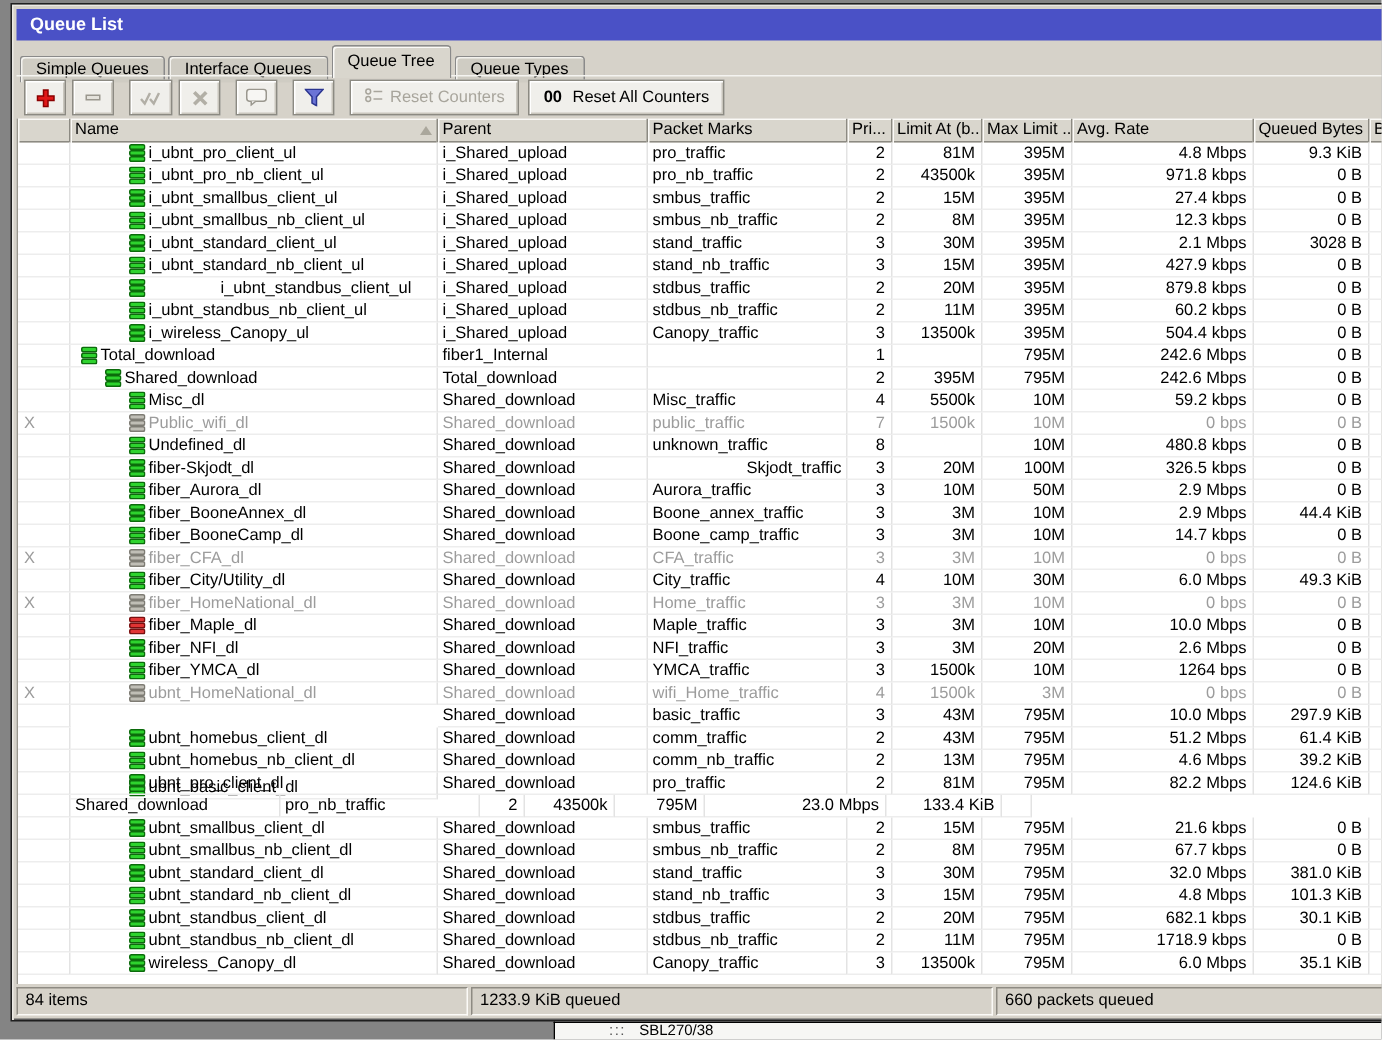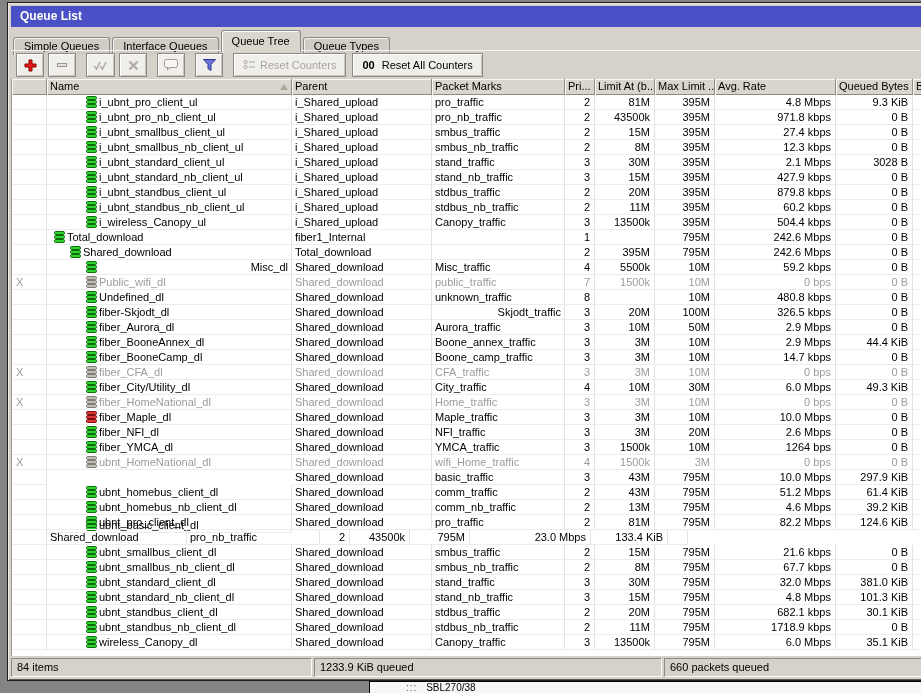--- a/index.html
+++ b/index.html
@@ -314,21 +314,21 @@
           <div class="cell" style="width: 133px;">stand_nb_traffic</div>
           <div class="cell num" style="width: 30px;">3</div>
           <div class="cell num" style="width: 60px;">15M</div>
           <div class="cell num" style="width: 60px;">395M</div>
           <div class="cell num" style="width: 121px;">427.9 kbps</div>
           <div class="cell num" style="width: 77px;">0 B</div>
           <div class="cell" style="width: 20px;"></div>
         </div>
         <div class="row">
           <div class="cell flags" style="width: 35px;"></div>
-          <div class="cell namecell" style="width: 245px; padding-left: 39px;">
+          <div class="cell namecell" style="width: 245px; padding-left: 39px; gap: 48px;">
             <span class="qicon">
               <svg width="11" height="12" viewBox="0 0 11 12">
                 <rect x="0.5" y="0.5" width="10" height="3" rx="1.2" fill="#2ed32e" stroke="#0b6b0b"></rect>
                 <rect x="0.5" y="4.5" width="10" height="3" rx="1.2" fill="#2ed32e" stroke="#0b6b0b"></rect>
                 <rect x="0.5" y="8.5" width="10" height="3" rx="1.2" fill="#2ed32e" stroke="#0b6b0b"></rect>
               </svg>
             </span>
             <span>i_ubnt_standbus_client_ul</span>
           </div>
           <div class="cell" style="width: 140px;">i_Shared_upload</div>
@@ -419,21 +419,21 @@
           <div class="cell" style="width: 133px;"></div>
           <div class="cell num" style="width: 30px;">2</div>
           <div class="cell num" style="width: 60px;">395M</div>
           <div class="cell num" style="width: 60px;">795M</div>
           <div class="cell num" style="width: 121px;">242.6 Mbps</div>
           <div class="cell num" style="width: 77px;">0 B</div>
           <div class="cell" style="width: 20px;"></div>
         </div>
         <div class="row">
           <div class="cell flags" style="width: 35px;"></div>
-          <div class="cell namecell" style="width: 245px; padding-left: 39px; justify-content: space-between;">
+          <div class="cell namecell" style="width: 245px; padding-left: 39px;">
             <span class="qicon">
               <svg width="11" height="12" viewBox="0 0 11 12">
                 <rect x="0.5" y="0.5" width="10" height="3" rx="1.2" fill="#2ed32e" stroke="#0b6b0b"></rect>
                 <rect x="0.5" y="4.5" width="10" height="3" rx="1.2" fill="#2ed32e" stroke="#0b6b0b"></rect>
                 <rect x="0.5" y="8.5" width="10" height="3" rx="1.2" fill="#2ed32e" stroke="#0b6b0b"></rect>
               </svg>
             </span>
             <span>Misc_dl</span>
           </div>
           <div class="cell" style="width: 140px;">Shared_download</div>

